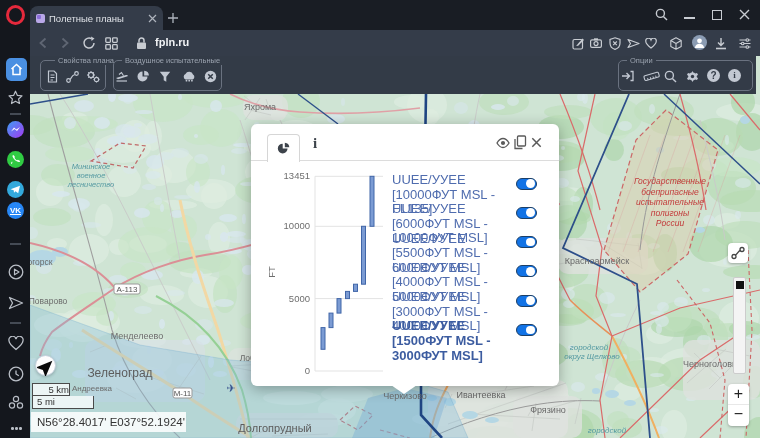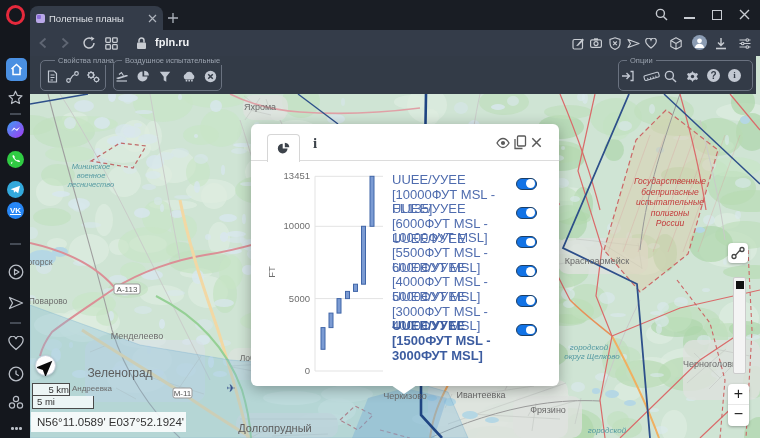--- a/index.html
+++ b/index.html
@@ -755,21 +755,21 @@
 
   <div class="abs" style="left:35px; top:354.5px; width:21px; height:21px; background:#fdfdfd; border:1px solid #c3d0dc; border-radius:50%; box-shadow:0 1px 3px rgba(0,0,0,0.2);">
     <svg width="21" height="21" viewBox="0 0 21 21">
         <g transform="rotate(45 10.5 10.5)">
           <path d="M10.5 2.2 L4.2 17.6 L4.8 18.2 L10.5 15.6 L16.2 18.2 L16.8 17.6 Z" fill="#0a0a0a"></path>
         </g>
       </svg>
   </div>
   <div class="abs" style="left:32px; top:383px; width:38px; height:13px; background:rgba(255,255,255,0.75); border:1.5px solid #4a4a4a; font-size:9.5px; color:#333; text-align:right; padding-left:4px; line-height:11px;">5 km</div>
   <div class="abs" style="left:32px; top:395.5px; width:62px; height:13px; background:rgba(255,255,255,0.75); border:1.5px solid #4a4a4a; border-top:none; font-size:9.5px; color:#333; text-align:left; padding-left:4px; line-height:11px;">5 mi</div>
-  <div class="abs" style="left:31px; top:412px; width:155px; height:20px; background:rgba(255,255,255,0.85); font-size:11.5px; color:#333; padding:4px 0 0 6px;">N56°11.0589' E037°52.1924'</div>
+  <div class="abs" style="left:31px; top:412px; width:155px; height:20px; background:rgba(255,255,255,0.85); font-size:11.5px; color:#333; padding:4px 0 0 6px;">N56°28.4017' E037°52.1924'</div>
 
   <div class="abs" style="left:728px; top:243px; width:20px; height:20px; background:#fff; border-radius:4px; box-shadow:0 1px 3px rgba(0,0,0,0.3);">
     <svg width="20" height="20" viewBox="0 0 20 20">
         <circle cx="6" cy="13.5" r="2" fill="none" stroke="#444" stroke-width="1.3"></circle>
         <circle cx="14" cy="6.5" r="2" fill="none" stroke="#444" stroke-width="1.3"></circle>
         <path d="M7.5 12 C10 10.5 10 8 12.5 7.5" fill="none" stroke="#444" stroke-width="1.3"></path>
       </svg>
   </div>
   <div class="abs" style="left:733px; top:277px; width:13px; height:97px; background:#f4f4f4; border:1px solid #ccc; border-radius:2px;">
     <div class="abs" style="left:1.5px; top:3px; width:8px; height:8px; background:#111;"></div>

